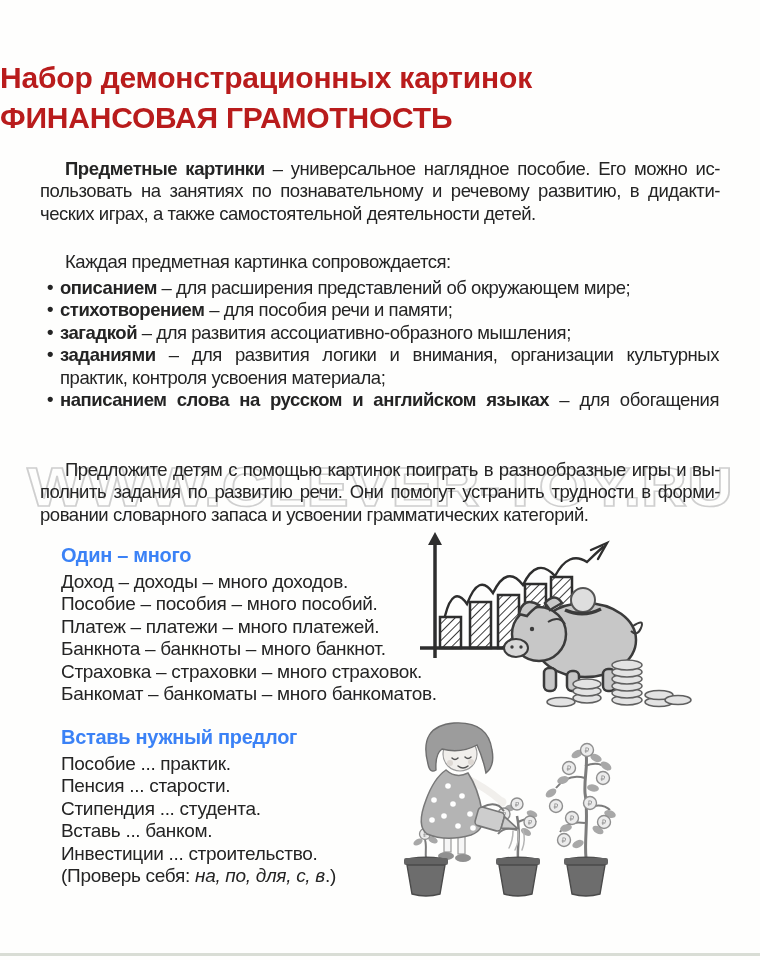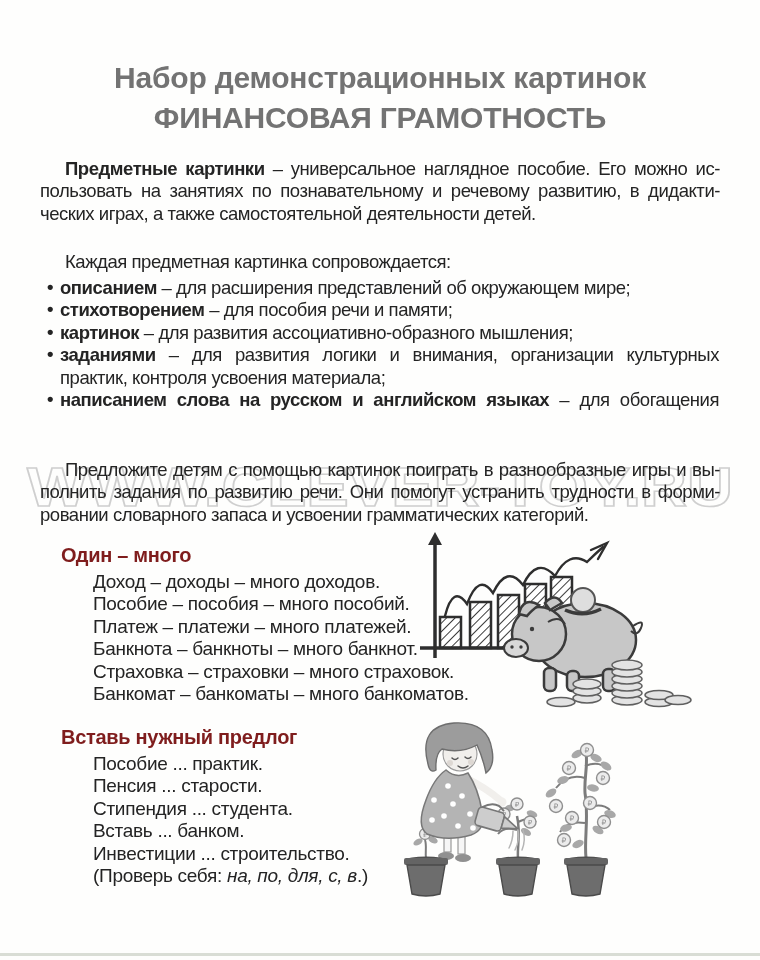--- a/index.html
+++ b/index.html
@@ -3,36 +3,36 @@
 <meta charset="utf-8">
 <style>
   html,body{margin:0;padding:0;background:#ffffff;}
   .page{
     position:relative;width:760px;height:960px;overflow:hidden;
     background:#fefefd;color:#242424;
     font-family:"Liberation Sans",sans-serif;
   }
   .abs{position:absolute;}
   .title{
-    left:0;top:58px;width:760px;text-align:center;
-    font-size:30px;font-weight:bold;line-height:40px;color:#737373;
+    left:0;top:58px;width:760px;
+    font-size:30px;font-weight:bold;line-height:40px;color:#b91c1c;
     letter-spacing:-0.2px;z-index:2;
   }
   .bodytext{font-size:18.5px;line-height:22.4px;letter-spacing:-0.45px;z-index:2;}
   .jline{text-align:justify;text-align-last:justify;}
   .indent{padding-left:25px;}
   .b{font-weight:bold;}
   .it{font-style:italic;}
   .para{width:680px;left:40px;}
   .bullets{left:47px;width:672px;}
   .bullet{position:relative;padding-left:13px;}
   .dot{position:absolute;left:0;top:-1px;font-weight:bold;}
   .section{z-index:2;}
-  .sec-h{font-size:20px;font-weight:bold;letter-spacing:-0.3px;color:#7f1d1d;}
-  .sec-line{font-size:19px;line-height:22.4px;letter-spacing:-0.3px;white-space:nowrap;margin-left:32px;}
+  .sec-h{font-size:20px;font-weight:bold;letter-spacing:-0.3px;color:#3b82f6;}
+  .sec-line{font-size:19px;line-height:22.4px;letter-spacing:-0.3px;white-space:nowrap;}
   .wm{left:0;top:444px;width:760px;height:86px;z-index:1;}
   .illu{z-index:2;}
   .scan-edge{left:0;top:953px;width:760px;height:3px;background:#ccd2c7;opacity:.75;z-index:3;}
 </style>
 </head>
 <body>
 
 <div class="page">
 
   <div class="abs title">
@@ -49,21 +49,21 @@
   <div class="abs para bodytext indent" style="top:251px;">Каждая предметная картинка сопровождается:</div>
 
   <div class="abs bullets bodytext" style="top:277px;">
     <div class="bullet">
       <span class="dot">•</span><span class="b">описанием</span><span> – для расширения представлений об окружающем мире;</span>
     </div>
     <div class="bullet">
       <span class="dot">•</span><span class="b">стихотворением</span><span> – для пособия речи и памяти;</span>
     </div>
     <div class="bullet">
-      <span class="dot">•</span><span class="b">картинок</span><span> – для развития ассоциативно-образного мышления;</span>
+      <span class="dot">•</span><span class="b">загадкой</span><span> – для развития ассоциативно-образного мышления;</span>
     </div>
     <div class="bullet">
       <div class="jline"><span class="dot">•</span><span class="b">заданиями</span><span> – для развития логики и внимания, организации культурных</span></div>
       <div>практик, контроля усвоения материала;</div>
     </div>
     <div class="bullet">
       <div class="jline"><span class="dot">•</span><span class="b">написанием слова на русском и английском языках</span><span> – для обогащения</span></div>
     </div>
   </div>
 

